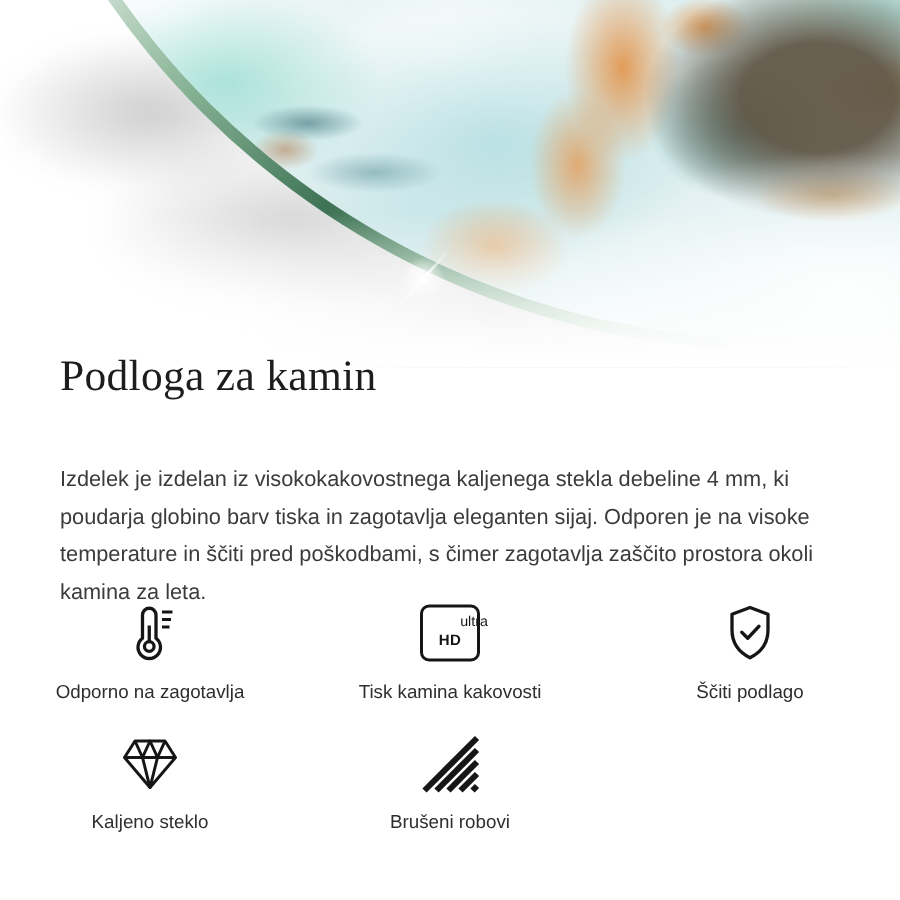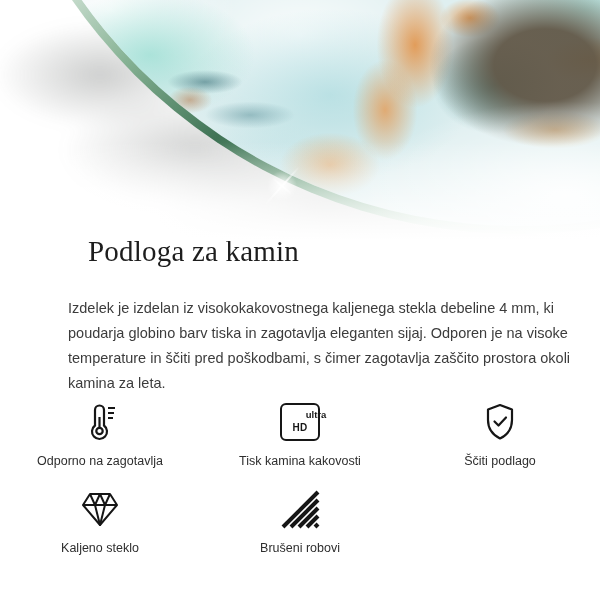--- a/index.html
+++ b/index.html
@@ -52,35 +52,35 @@
   .sparkle { position:absolute; left:261px; top:165px; width:42px; height:42px;
     background: radial-gradient(closest-side, rgba(255,255,255,.95), rgba(255,255,255,0) 72%); }
   .sparkle::before, .sparkle::after { content:''; position:absolute; left:50%; top:50%;
     background: linear-gradient(90deg, rgba(255,255,255,0), #fff, rgba(255,255,255,0)); }
   .sparkle::before { width:52px; height:2px; transform:translate(-50%,-50%) rotate(-48deg); }
   .sparkle::after  { width:26px; height:2px; transform:translate(-50%,-50%) rotate(40deg); }
 
   
   .title { position:absolute; left:40px; top:233px; color:#1d1d1d;
     font-family:"Liberation Serif","DejaVu Serif",serif;
-    font-size:29px; line-height:37px; font-weight:400; letter-spacing:.2px;margin-left:48px; }
-  .desc { position:absolute; left:40px; top:296px; width:520px;
-    font-size:14.5px; line-height:25px; color:#3c3c3c;margin-left:28px; }
+    font-size:29px; line-height:37px; font-weight:400; letter-spacing:.2px; }
+  .desc { position:absolute; left:40px; top:308px; width:520px;
+    font-size:14.5px; line-height:25px; color:#3c3c3c; }
 
   
   .features { position:absolute; left:0; right:0; top:398px;
     display:grid; grid-template-columns:repeat(3,1fr); row-gap:16px; justify-items:center; }
   .feature { display:flex; flex-direction:column; align-items:center; }
   .ficon { height:48px; display:flex; align-items:center; justify-content:center; color:#161616; }
   .flabel { margin-top:8px; font-size:12.5px; line-height:15px; color:#2e2e2e; white-space:nowrap; }
   svg { display:block; }
 
   .uhd-box { width:40px; height:38px; border:2.5px solid #161616; border-radius:6px;
     display:flex; flex-direction:column; align-items:center; justify-content:center; color:#161616; }
-  .uhd-top { font-size:9.5px; line-height:10px; font-weight:700;padding-left:32px; }
+  .uhd-top { font-size:9.5px; line-height:10px; font-weight:400;padding-left:32px; }
   .uhd-bottom { font-size:10px; line-height:15px; font-weight:700; letter-spacing:.3px; }
 </style>
 </head>
 <body>
 
 <div class="page">
 
   <div class="hero">
     <div class="hero-shadow"></div>
     <div class="glass-rim"></div>

